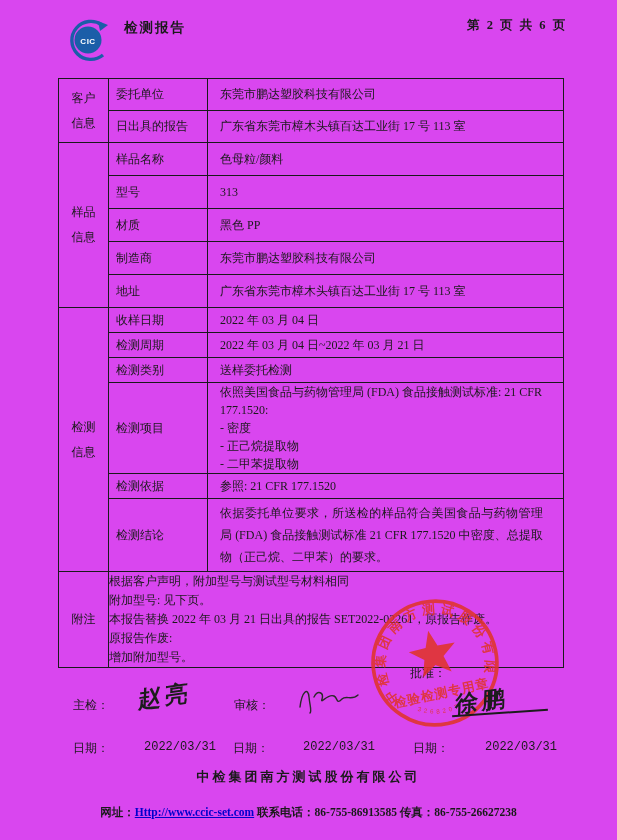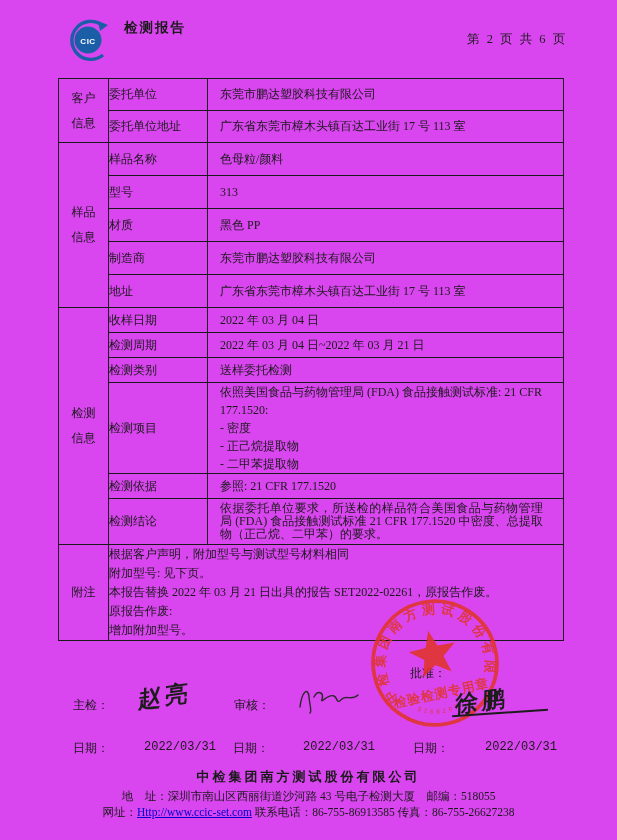--- a/index.html
+++ b/index.html
@@ -4,53 +4,53 @@
 <style>
   * { margin:0; padding:0; box-sizing:border-box; }
   html,body { background:#ffffff; }
   body { width:617px; height:840px; font-family:"Liberation Serif","DejaVu Serif",serif; color:#1a1a1a; }
   .page { position:relative; width:617px; height:840px; background:#d946ef; overflow:hidden; }
 
   
   .hdr-logo { position:absolute; left:62px; top:17px; width:52px; height:46px; }
   .hdr-title { position:absolute; left:124px; top:19px; font-size:13.5px; font-weight:bold; letter-spacing:2px; }
   .hdr-no { position:absolute; left:237px; top:31px; font-size:12.5px; font-weight:bold; }
-  .hdr-page { position:absolute; left:467px; top:31px; font-size:12.5px; font-weight:normal; letter-spacing:2px; white-space:nowrap; }
+  .hdr-page { position:absolute; left:467px; top:17px; font-size:12.5px; font-weight:bold; letter-spacing:2px; white-space:nowrap; }
 
   
   table.report { position:absolute; left:58px; top:78px; width:505px; border-collapse:collapse; table-layout:fixed; }
   table.report td { border:1px solid #1a1a1a; font-size:12px; vertical-align:middle; }
   td.sec { width:50px; text-align:center; }
   td.sec .sec-line { line-height:25px; }
-  td.lbl { width:99px; }
+  td.lbl { width:99px; padding-left:7px; }
   td.val { width:356px; padding-left:12px; padding-right:20px; }
   tr.h32 { height:32px; } tr.h33 { height:33px; } tr.h25 { height:25px; }
   tr.h91 { height:91px; } tr.h46 { height:46px; } tr.h96 { height:96px; }
   .cell-line { line-height:18px; white-space:nowrap; }
-  .concl { line-height:13px; text-align:justify; padding:3px 0; }
+  .concl { line-height:22px; text-align:justify; padding:3px 0; }
   td.noteval { padding-left:0; padding-right:8px; }
   .note-line { line-height:19px; white-space:nowrap; }
 
   
   .sig-label { position:absolute; font-size:12px; white-space:nowrap; }
   .sig-name { position:absolute; font-size:23px; font-weight:bold; color:#1c1c1c;
               transform:rotate(-8deg) skewX(-10deg); white-space:nowrap; letter-spacing:4px; }
   .sig-underline { position:absolute; height:2px; background:#1c1c1c; transform:rotate(-4deg); }
   .date-label { position:absolute; font-size:12px; white-space:nowrap; }
   .date-value { position:absolute; font-size:12px; white-space:nowrap;font-family:Liberation Mono, monospace; }
 
   
   .stamp { position:absolute; left:368px; top:596px; width:134px; height:134px;
            transform:rotate(-12deg); opacity:0.88; z-index:5; }
 
   
   .ft-company { position:absolute; left:0; top:768px; width:617px; text-align:center;
                 font-size:13px; font-weight:bold; letter-spacing:3px; }
   .ft-line1 { position:absolute; left:0; top:789px; width:617px; text-align:center; font-size:11.5px; }
-  .ft-line2 { position:absolute; left:0; top:805px; width:617px; text-align:center; font-size:11.5px; }
+  .ft-line2 { position:absolute; left:0; top:805px; width:617px; text-align:center; font-size:11.5px;font-weight:bold; }
   .ft-link { color:#0000cc; text-decoration:underline; }
 </style>
 </head>
 <body>
 
 <div class="page">
 
   <svg class="hdr-logo" viewBox="0 0 52 46">
     <path d="M40 8 A 19 19 0 1 0 41 38" fill="none" stroke="#1b5ea8" stroke-width="3.4"></path>
     <polygon points="36,4 46,8 38,14" fill="#1b5ea8"></polygon>
@@ -65,21 +65,21 @@
     <tbody>
         <tr class="h32">
       <td class="sec" rowspan="2">
         <div class="sec-line">客户</div>
         <div class="sec-line">信息</div>
       </td>
       <td class="lbl">委托单位</td>
       <td class="val">东莞市鹏达塑胶科技有限公司</td>
     </tr>
     <tr class="h32">
-      <td class="lbl">委托单位地址</td>
+      <td class="lbl">日出具的报告</td>
       <td class="val">广东省东莞市樟木头镇百达工业街 17 号 113 室</td>
     </tr>
 
     <tr class="h33">
       <td class="sec" rowspan="5">
         <div class="sec-line">样品</div>
         <div class="sec-line">信息</div>
       </td>
       <td class="lbl">样品名称</td>
       <td class="val">色母粒/颜料</td>
@@ -180,16 +180,15 @@
       <textPath href="#arcTop" startOffset="0">中检集团南方测试股份有限公司</textPath>
     </text>
     <polygon fill="#e0342b" points="65,33 70.9,48.9 87.8,49.6 74.5,60.1 79.1,76.4 65,67 50.9,76.4 55.5,60.1 42.2,49.6 59.1,48.9"></polygon>
     <text x="65" y="99" text-anchor="middle" font-size="12.5" fill="#e0342b" letter-spacing="1" font-family="'Liberation Sans','DejaVu Sans',sans-serif" font-weight="bold">检验检测专用章</text>
     <text font-size="6" fill="#e0342b" letter-spacing="3" font-family="'Liberation Sans','DejaVu Sans',sans-serif">
       <textPath href="#arcBottom" startOffset="8">3268207</textPath>
     </text>
   </svg>
 
   <div class="ft-company">中检集团南方测试股份有限公司</div>
-  <div class="ft-line1">地　址：深圳市南山区西丽街道沙河路 43 号电子检测大厦　邮编：518055</div>
   <div class="ft-line2"><span>网址：</span><a href="#" class="ft-link">Http://www.ccic-set.com</a><span> 联系电话：86-755-86913585 传真：86-755-26627238</span></div>
 
 </div>
 
 </body></html>

